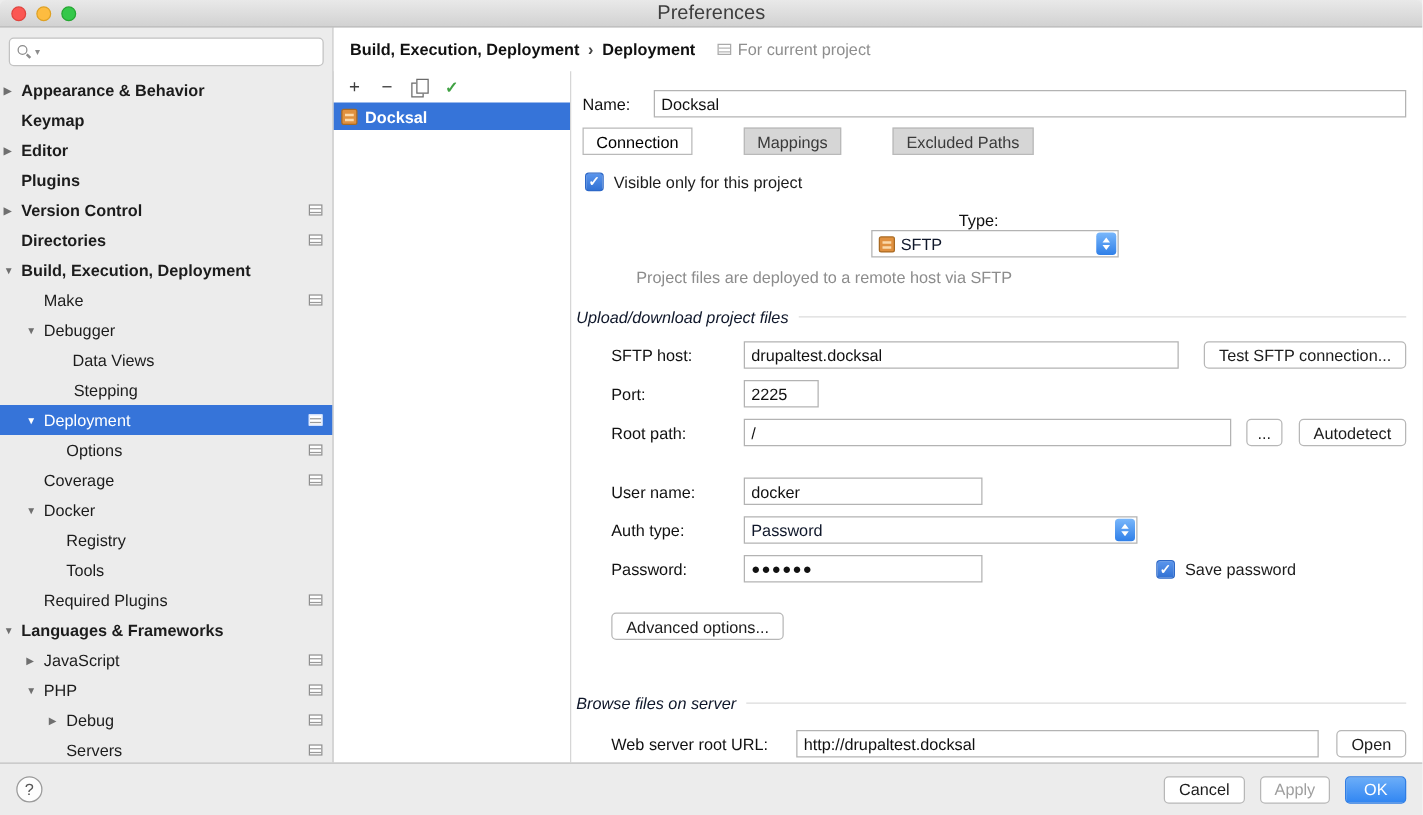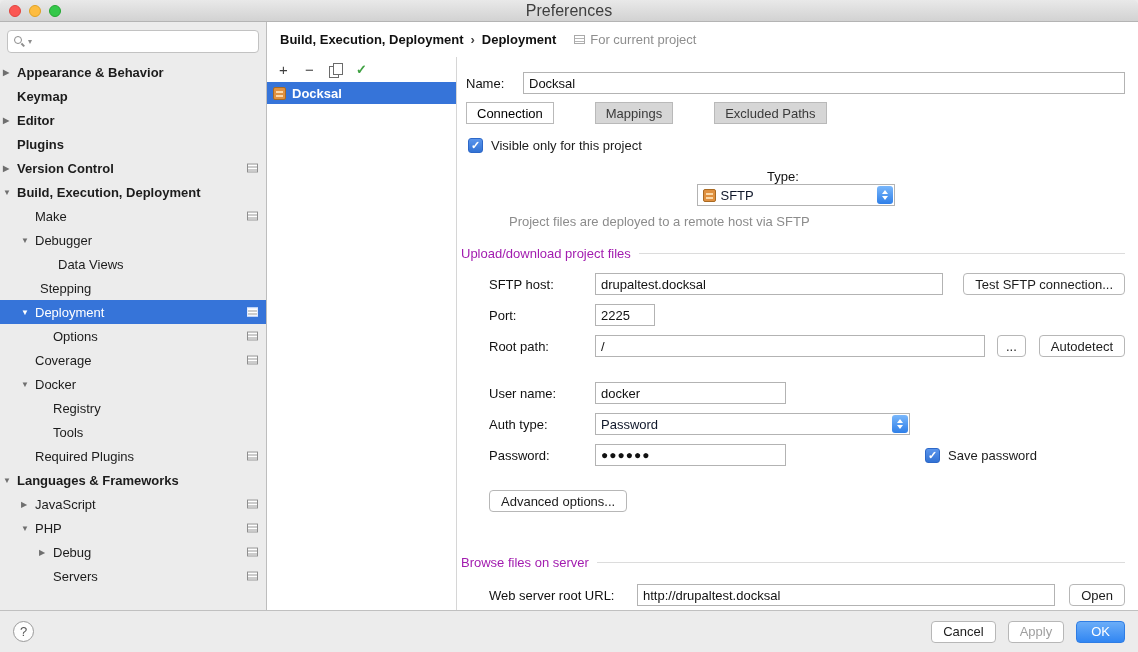--- a/index.html
+++ b/index.html
@@ -94,21 +94,21 @@
   .combo-text { flex:1; color:#0f172a; }
   .stepper { width:16px; height:18px; margin:1px; margin-left:auto; border-radius:3px; flex:none;
     background:linear-gradient(#79b7fb,#2f7fe8); display:flex; flex-direction:column; align-items:center; justify-content:center; gap:2px; }
   .stepper i { display:block; width:0; height:0; border-left:3px solid transparent; border-right:3px solid transparent; }
   .stepper .up { border-bottom:4px solid #fff; }
   .stepper .dn { border-top:4px solid #fff; }
 
   .help-text { margin:8px 0 0 48px; color:#8c8c8c; }
 
   .section { display:flex; align-items:center; gap:8px; margin-top:17px; }
-  .section-title { color:#a21caf; flex:none; }
+  .section-title { color:#0f172a; flex:none;font-style:italic; }
   .section-line { flex:1; height:1px; background:#dcdcdc; }
 
   .indent { margin-left:28px; }
   .mt12 { margin-top:12px; } .mt9 { margin-top:9px; } .mt25 { margin-top:25px; }
   .row-advanced { margin:24px 0 0 28px; }
   .section2 { margin-top:43px; }
   .row-webroot { margin-top:14px; }
   .save-pw { margin-left:139px; }
 
   
@@ -157,37 +157,42 @@
           <div class="tree-row bold" style="padding-left: 3px;">
             <span class="tree-arrow"></span>
             <span class="tree-label">Plugins</span>
           </div>
           <div class="tree-row bold" style="padding-left: 3px;">
             <span class="tree-arrow">▶</span>
             <span class="tree-label">Version Control</span>
             <span class="mini-screen"></span>
           </div>
           <div class="tree-row bold" style="padding-left: 3px;">
+            <span class="tree-arrow"></span>
+            <span class="tree-label">Directories</span>
+            <span class="mini-screen"></span>
+          </div>
+          <div class="tree-row bold" style="padding-left: 3px;">
             <span class="tree-arrow">▼</span>
             <span class="tree-label">Build, Execution, Deployment</span>
           </div>
           <div class="tree-row" style="padding-left: 21px;">
             <span class="tree-arrow"></span>
             <span class="tree-label">Make</span>
             <span class="mini-screen"></span>
           </div>
           <div class="tree-row" style="padding-left: 21px;">
             <span class="tree-arrow">▼</span>
             <span class="tree-label">Debugger</span>
           </div>
           <div class="tree-row" style="padding-left: 44px;">
             <span class="tree-arrow"></span>
             <span class="tree-label">Data Views</span>
           </div>
-          <div class="tree-row" style="padding-left: 26px;">
+          <div class="tree-row" style="padding-left: 45px;">
             <span class="tree-arrow"></span>
             <span class="tree-label">Stepping</span>
           </div>
           <div class="tree-row selected" style="padding-left: 21px;">
             <span class="tree-arrow">▼</span>
             <span class="tree-label">Deployment</span>
             <span class="mini-screen"></span>
           </div>
           <div class="tree-row" style="padding-left: 39px;">
             <span class="tree-arrow"></span>

